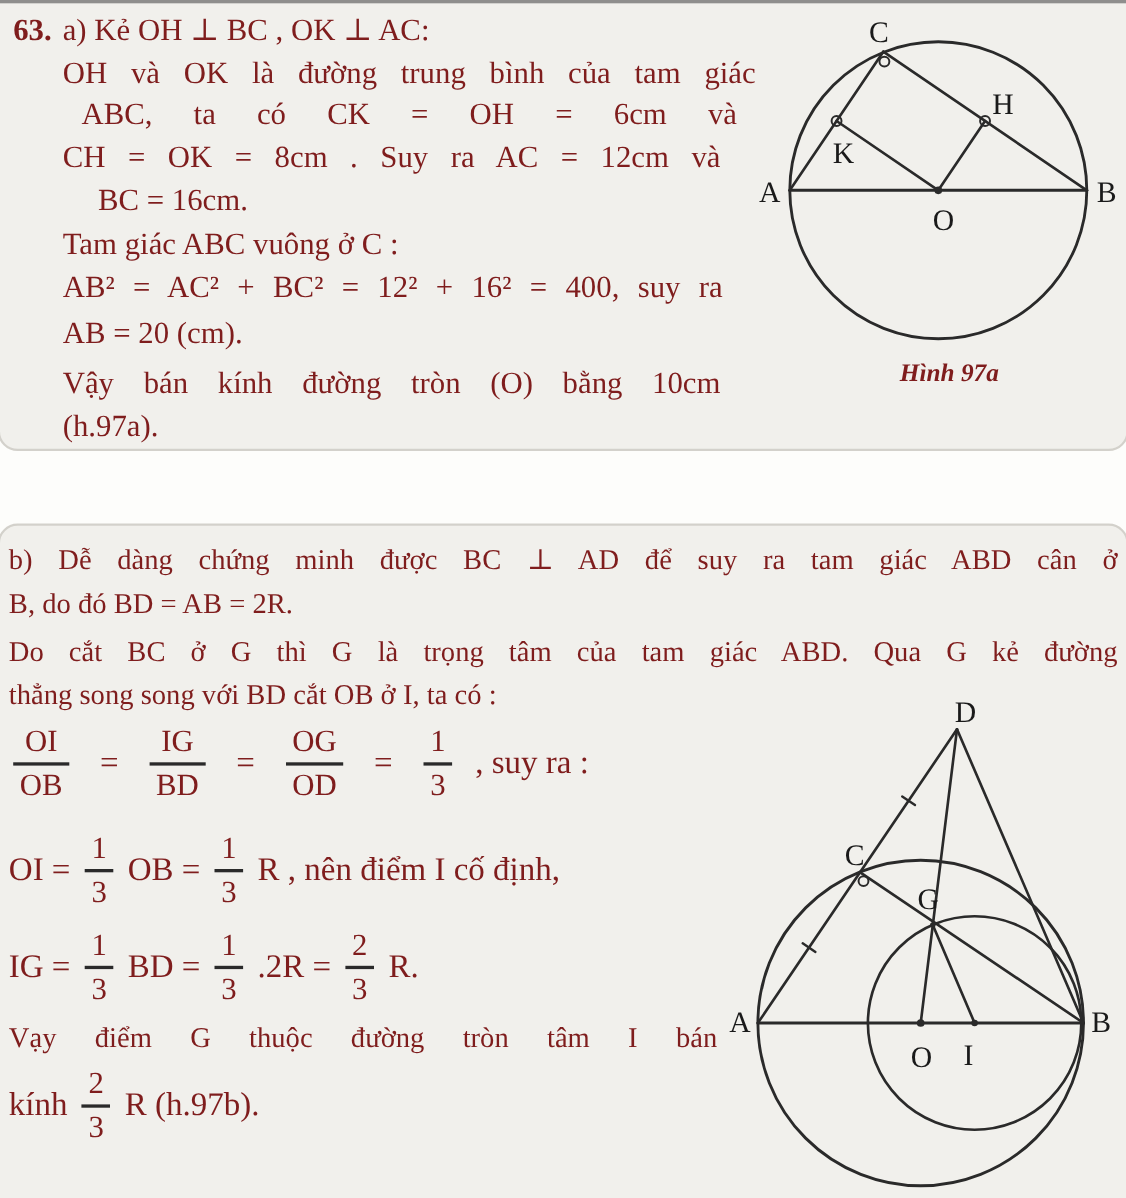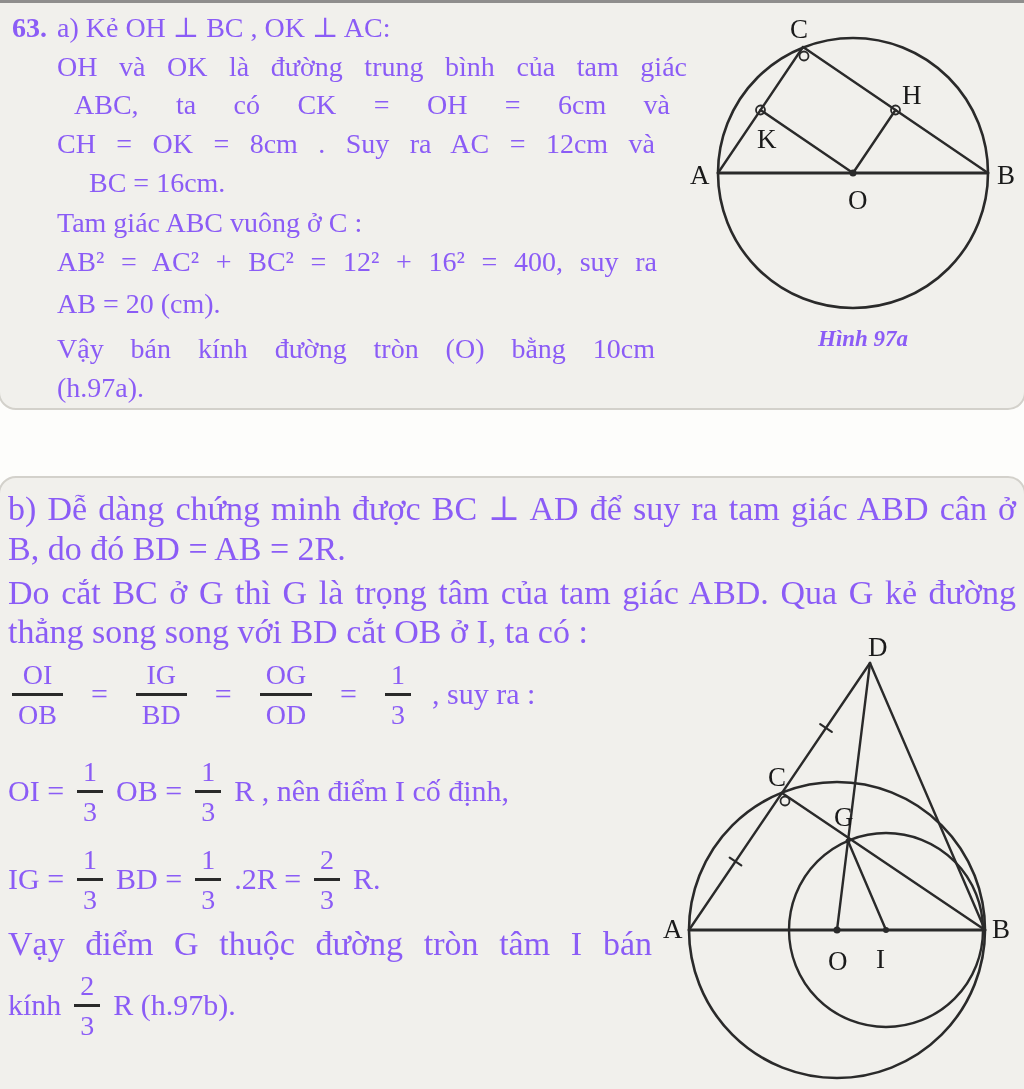--- a/index.html
+++ b/index.html
@@ -1,30 +1,30 @@
 <!DOCTYPE html>
 <html><head>
 <meta charset="utf-8">
 <style>
   html,body { margin:0; padding:0; background:#ffffff; }
   .page {
     position:relative; width:1024px; height:1089px; overflow:hidden;
-    background:#fdfdfb; color:#8b5cf6;
+    background:#fdfdfb; color:#7f1d1d;
     font-family:"Liberation Serif","DejaVu Serif",serif;
   }
   .block {
     position:absolute; box-sizing:border-box;
     background:#f1f0ec; border:2px solid #d3d1cb; border-radius:18px;
   }
   #block-a { left:-2px; top:-26px; width:1028px; height:436px; }
   #block-b { left:-2px; top:476px; width:1028px; height:646px; }
   .scan-top { position:absolute; left:0; top:0; width:1024px; height:3px; background:#6d6d6d; opacity:.75; z-index:5; }
 
   .tline { position:absolute; font-size:28px; line-height:34px; white-space:pre; z-index:3; }
-  .bline { position:absolute; font-size:34px; line-height:36px; white-space:pre; z-index:3; }
+  .bline { position:absolute; font-size:26px; line-height:36px; white-space:pre; z-index:3; }
   .just  { white-space:normal; text-align:justify; text-align-last:justify; }
   .num-label { font-weight:700; }
 
   .math-row { position:absolute; display:flex; align-items:center; height:76px; gap:9px; font-size:30px; z-index:3; }
   .math-row .mt { white-space:pre; }
   .math-row .tight { margin-left:-7px; }
   .frac { display:inline-flex; flex-direction:column; align-items:stretch; text-align:center;
           font-size:28px; line-height:33px; margin:0 4px; }
   .frac .num { border-bottom:3px solid #2a2a2a; padding:0 6px 2px; }
   .frac .den { padding:2px 6px 0; }

